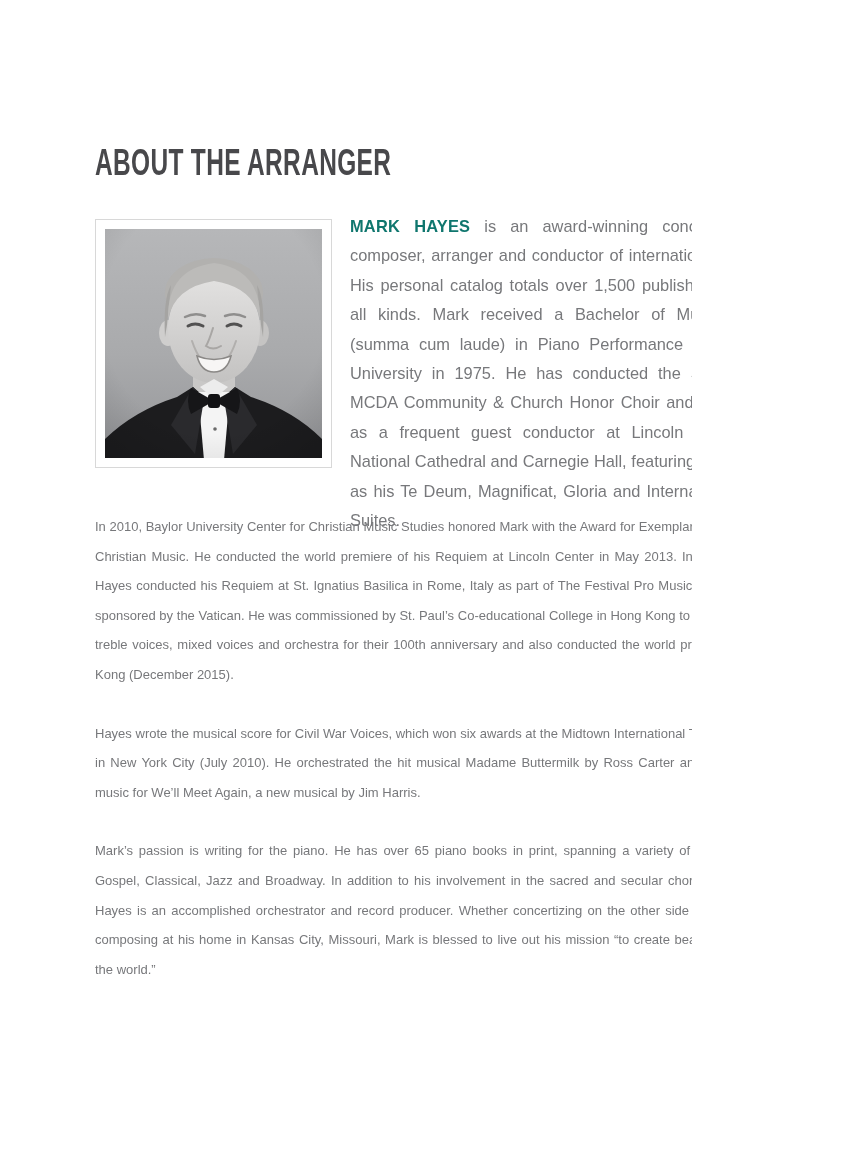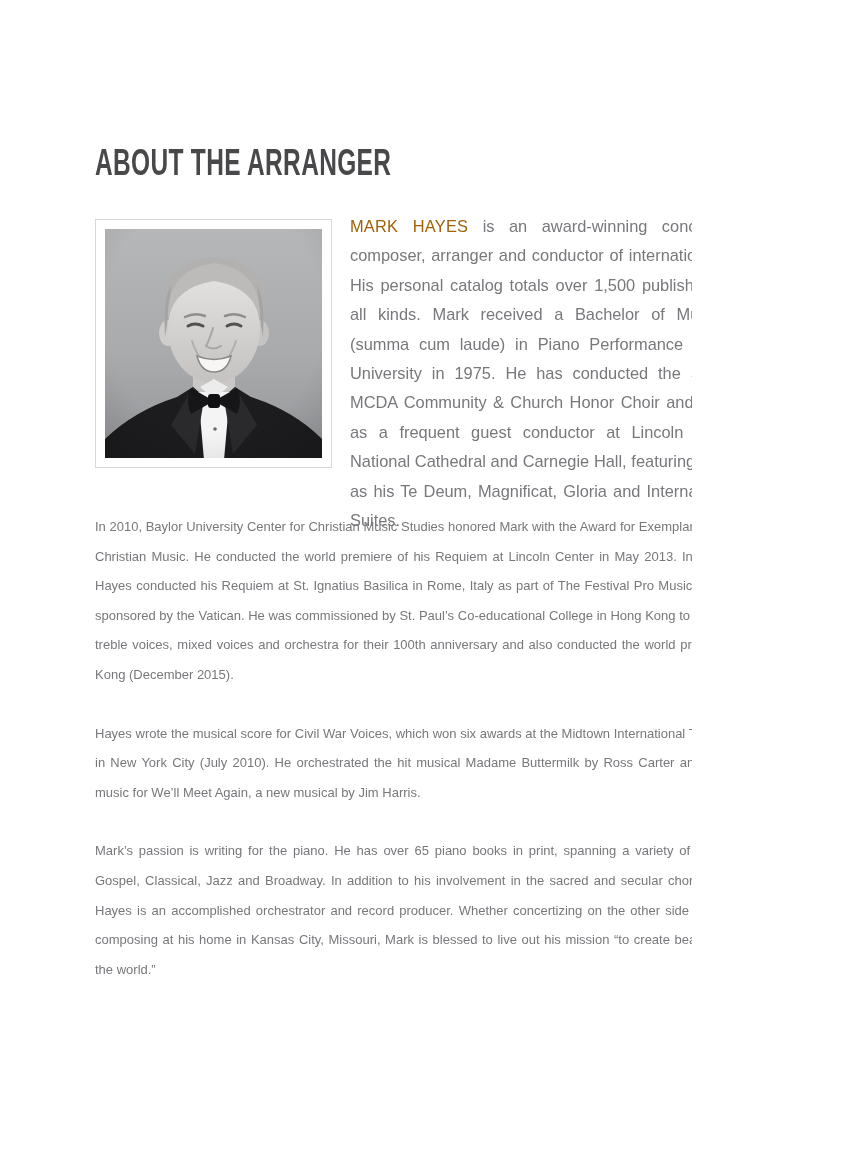--- a/index.html
+++ b/index.html
@@ -59,22 +59,22 @@
     width:687px;
   }
   .body-copy p{
     margin:8px 0 29px 0;
     text-align:justify;
     font-size:13px;
     line-height:29.6px;
     color:#77787b;
   }
   .run-bold{
-    font-weight:400;
-    color:#a16207;
+    font-weight:700;
+    color:#0f766e;
     letter-spacing:0.2px;
     margin-top:16px;
   }
   .run-italic{}
 </style>
 </head>
 <body>
 
 <div class="page">
 

